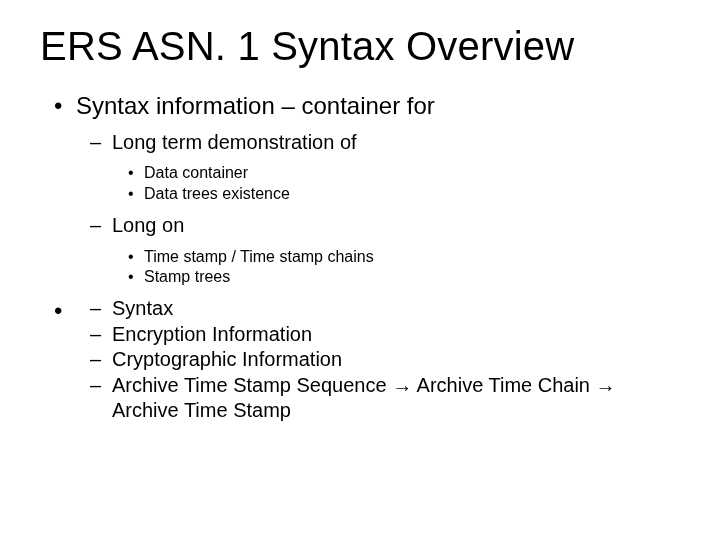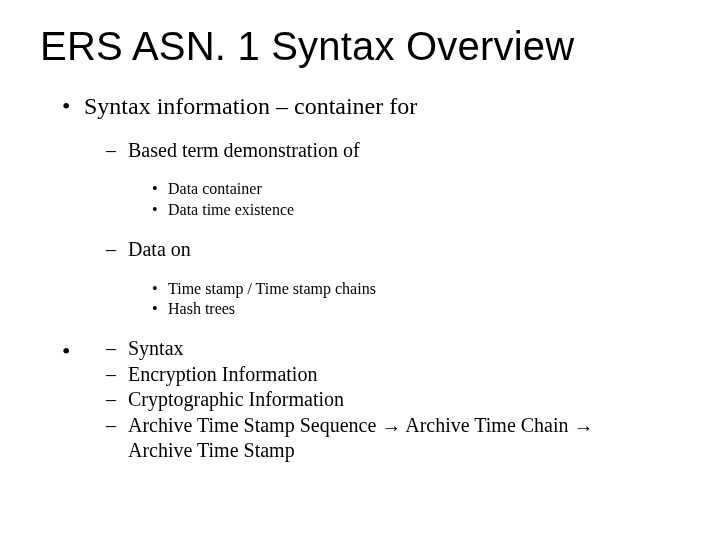--- a/index.html
+++ b/index.html
@@ -18,24 +18,23 @@
     width: 720px;
     height: 448px;
   }
   .title {
     font-size: 40px;
     font-weight: 400;
     margin: 0 0 22px 0;
     letter-spacing: 0.2px;
   }
   ul {
-    margin: 16px;
+    margin: 8px;
     padding: 0;
     list-style: none;
-    font-family: Liberation Serif, serif;
   }
   .lvl1 > li {
     font-size: 24px;
     line-height: 1.28;
     padding-left: 28px;
     position: relative;
     margin-bottom: 2px;
   }
   .lvl1 > li::before {
     content: "•";
@@ -74,31 +73,31 @@
 <body>
 
 <div class="slide">
   <h1 class="title">ERS ASN. 1 Syntax Overview</h1>
 
   <ul class="lvl1">
     <li>
       <span>Syntax information – container for</span>
       <ul class="lvl2">
         <li>
-          <span>Based term demonstration of</span>
+          <span>Long term demonstration of</span>
           <ul class="lvl3">
             <li><span>Data container</span></li>
-            <li><span>Data time existence</span></li>
+            <li><span>Data trees existence</span></li>
           </ul>
         </li>
         <li>
-          <span>Data on</span>
+          <span>Long on</span>
           <ul class="lvl3">
             <li><span>Time stamp / Time stamp chains</span></li>
-            <li><span>Hash trees</span></li>
+            <li><span>Stamp trees</span></li>
           </ul>
         </li>
       </ul>
     </li>
 
     <li>
       <ul class="lvl2">
         <li><span>Syntax</span></li>
         <li><span>Encryption Information</span></li>
         <li><span>Cryptographic Information</span></li>

